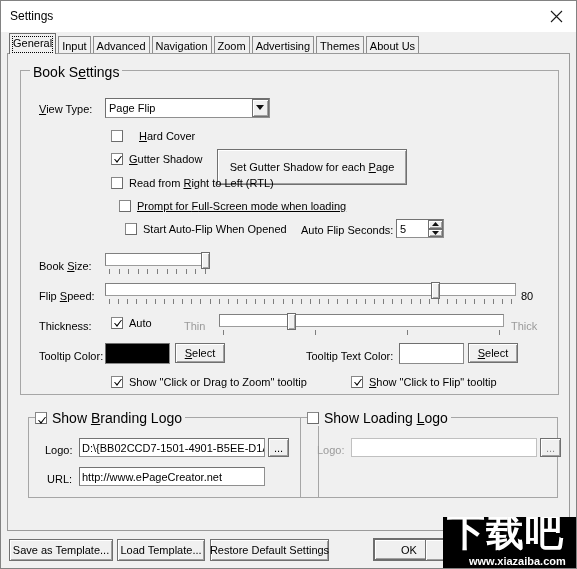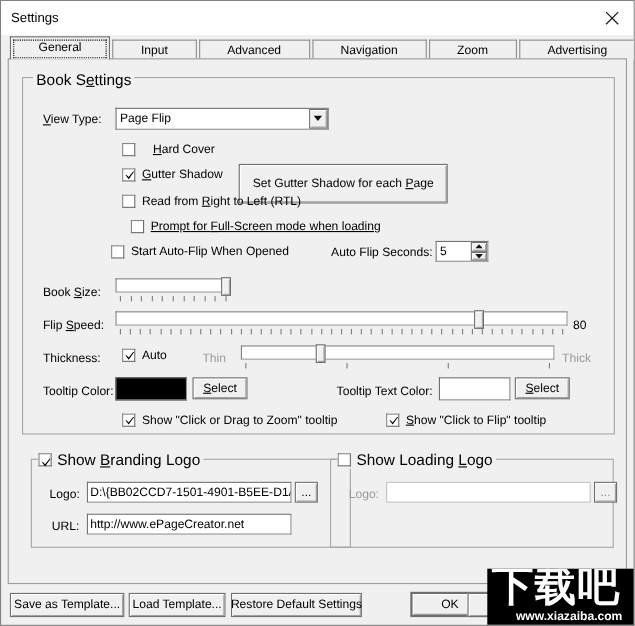--- a/index.html
+++ b/index.html
@@ -16,21 +16,21 @@
   
   .titlebar{position:absolute;left:0;top:0;width:575px;height:31px;background:#ffffff;}
   .title-text{position:absolute;left:9px;top:8px;font-size:12px;color:#000;}
   .close-btn{position:absolute;left:535px;top:0px;width:40px;height:31px;
              display:flex;align-items:center;justify-content:center;cursor:default;}
   .close-btn svg{display:block;}
 
   
   .tabstrip{position:absolute;left:0;top:31px;width:575px;height:22px;background:#f0f0f0;}
   .tabs{position:absolute;left:8px;top:0px;height:22px;display:flex;align-items:flex-end;}
-  .tab{height:18px;line-height:18px;padding:0 25px;margin-right:2px;
+  .tab{height:18px;line-height:18px;padding:0 3px;margin-right:2px;
        background:#f0f0f0;border:1px solid #8d8d8d;border-bottom:none;
        font-size:11px;color:#000;white-space:nowrap;box-sizing:border-box;cursor:default;}
   .tab.sel{height:21px;line-height:19px;background:#f0f0f0;border-color:#6f6f6f;
            position:relative;z-index:3;}
   .tab.sel .focus{position:absolute;left:2px;top:2px;right:2px;bottom:1px;
                   border:1px dotted #000;pointer-events:none;}
 
   
   .page{position:absolute;left:6px;top:52px;width:563px;height:478px;
         background:#f0f0f0;border:1px solid #9a9a9a;box-sizing:border-box;}
@@ -137,21 +137,21 @@
       <div class="tab"><span>About Us</span></div>
     </div>
   </div>
 
   <div class="page">
 
     <div class="group" style="left:12px;top:16px;width:539px;height:325px;">
       <div class="glabel">Book S<u>e</u>ttings</div>
 
       <div class="lbl" style="left:18px;top:32px;"><u>V</u>iew Type:</div>
-      <div class="combo" style="left:84px;top:27px;width:194px;height:20px;justify-content:center;">
+      <div class="combo" style="left:84px;top:27px;width:165px;height:20px;justify-content:center;">
         <div class="ctext">Page Flip</div>
         <div class="carrow">
           <svg width="9" height="6" viewBox="0 0 9 6">
               <path d="M0 0 L8 0 L4 5 Z" fill="#101010"></path>
             </svg>
         </div>
       </div>
 
       <div class="chkrow" style="left:90px;top:59px;gap:16px;">
         <span class="cbox"></span>
@@ -176,21 +176,21 @@
       <div class="chkrow" style="left:90px;top:106px;">
         <span class="cbox"></span>
         <span>Read from <u>R</u>ight to Left (RTL)</span>
       </div>
 
       <div class="chkrow" style="left:98px;top:129px;text-decoration:underline;">
         <span class="cbox"></span>
         <span>Prompt for <u>F</u>ull-Screen mode when loading</span>
       </div>
 
-      <div class="chkrow" style="left:80px;top:152px;text-align:right;">
+      <div class="chkrow" style="left:104px;top:152px;text-align:right;">
         <span class="cbox"></span>
         <span>Start Auto-Flip When Opened</span>
       </div>
 
       <div class="lbl" style="left:280px;top:153px;">Auto Flip Seconds:</div>
       <div class="spin" style="left:375px;top:148px;width:48px;height:19px;">
         <div class="sval">5</div>
         <div class="sbtns">
           <div class="sb">
             <svg width="7" height="4" viewBox="0 0 7 4">

